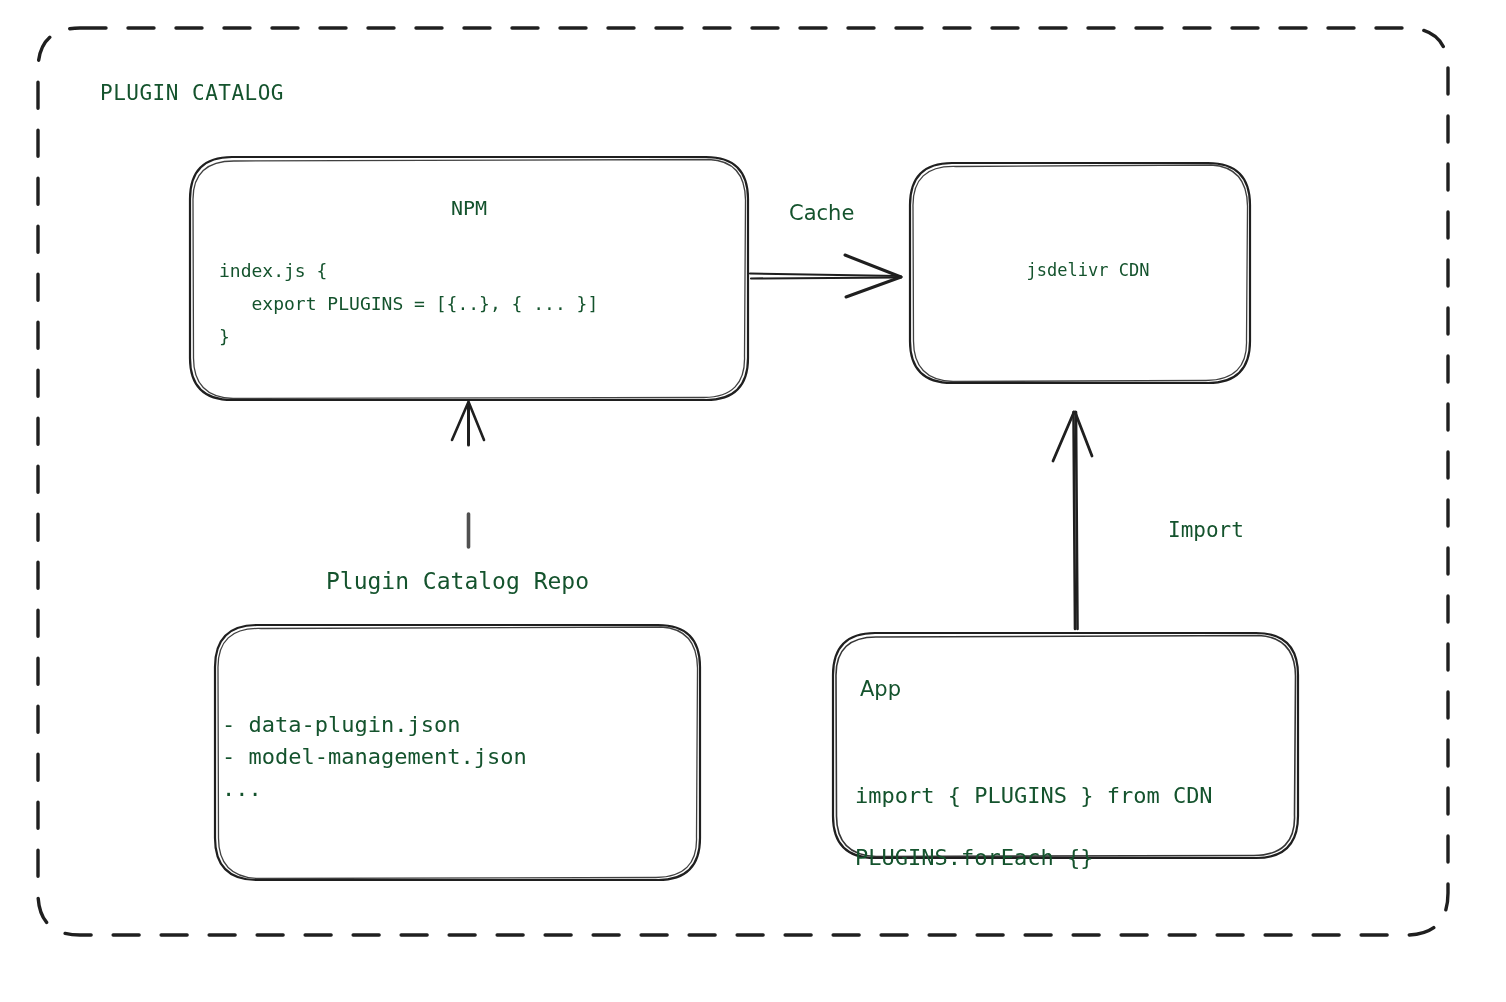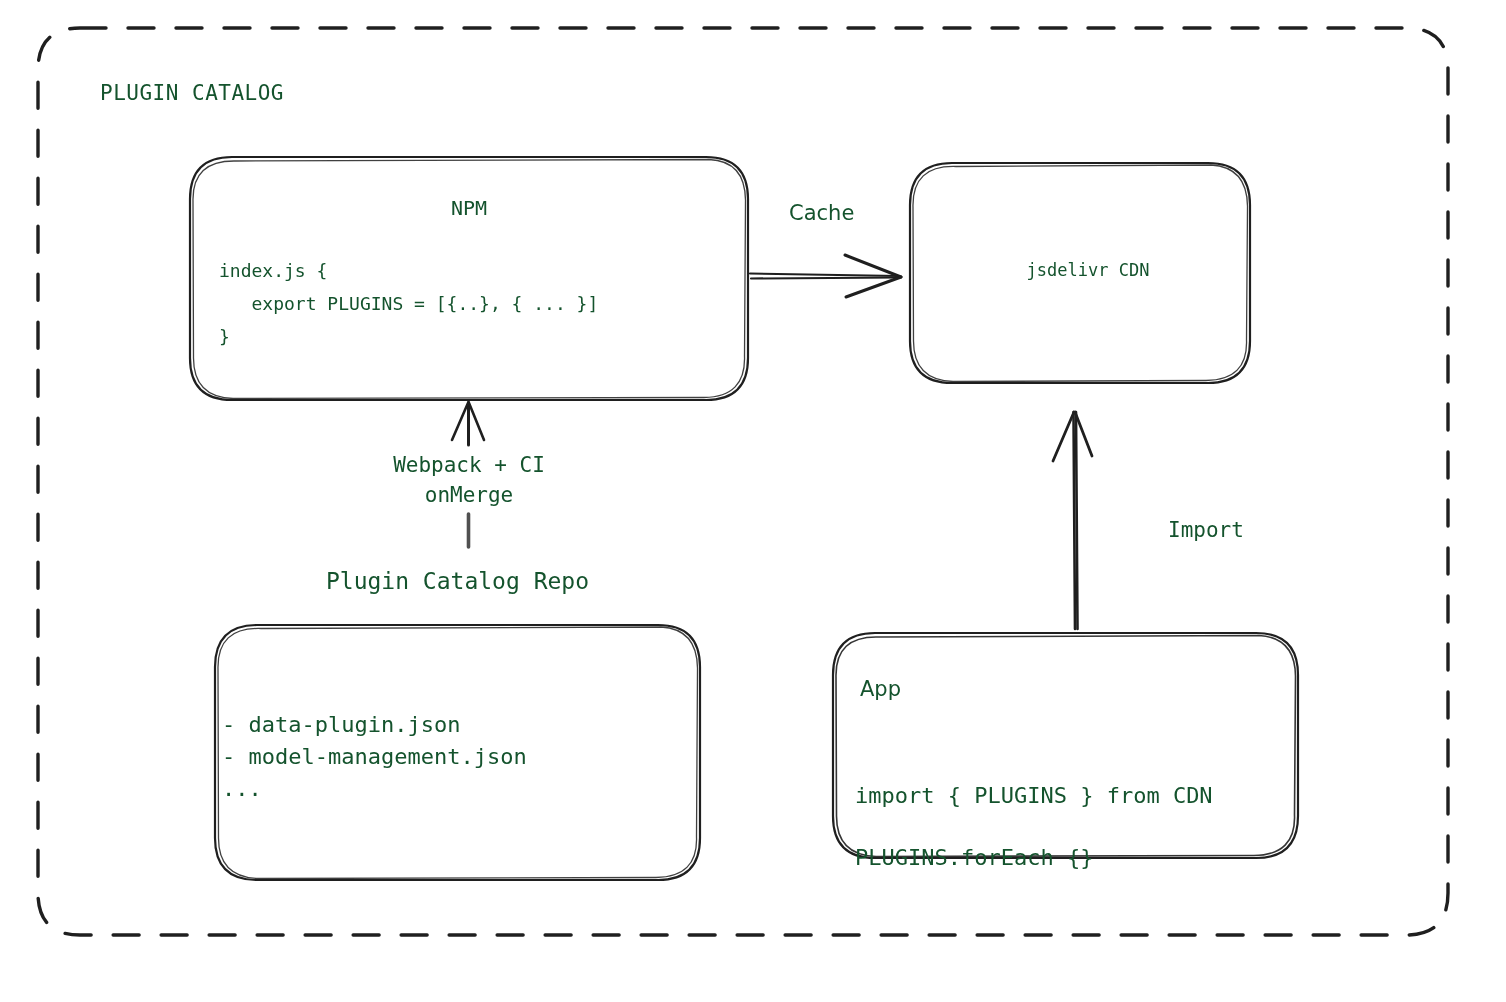--- a/index.html
+++ b/index.html
@@ -195,21 +195,20 @@
   <div class="txt mono" id="region-title">PLUGIN CATALOG</div>
 
   <div class="txt mono" id="npm-title">NPM</div>
 
   <div class="txt mono" id="npm-code"><span>index.js {</span><br><span>   export PLUGINS = [{..}, { ... }]</span><br><span>}</span></div>
 
   <div class="txt mono" id="cdn-title">jsdelivr CDN</div>
 
   <div class="txt sans" id="cache-label">Cache</div>
 
-  <div class="txt mono" id="build-label"><span>Webpack + CI</span><br><span>onMerge</span></div>
 
   <div class="txt mono" id="repo-caption">Plugin Catalog Repo</div>
 
   <div class="txt mono" id="repo-list"><span>- data-plugin.json</span><br><span>- model-management.json</span><br><span>...</span></div>
 
   <div class="txt sans" id="app-title">App</div>
 
   <div class="txt mono" id="app-code"><span>import { PLUGINS } from CDN</span><br><span>PLUGINS.forEach {}</span></div>
 
   <div class="txt mono" id="import-label">Import</div>

